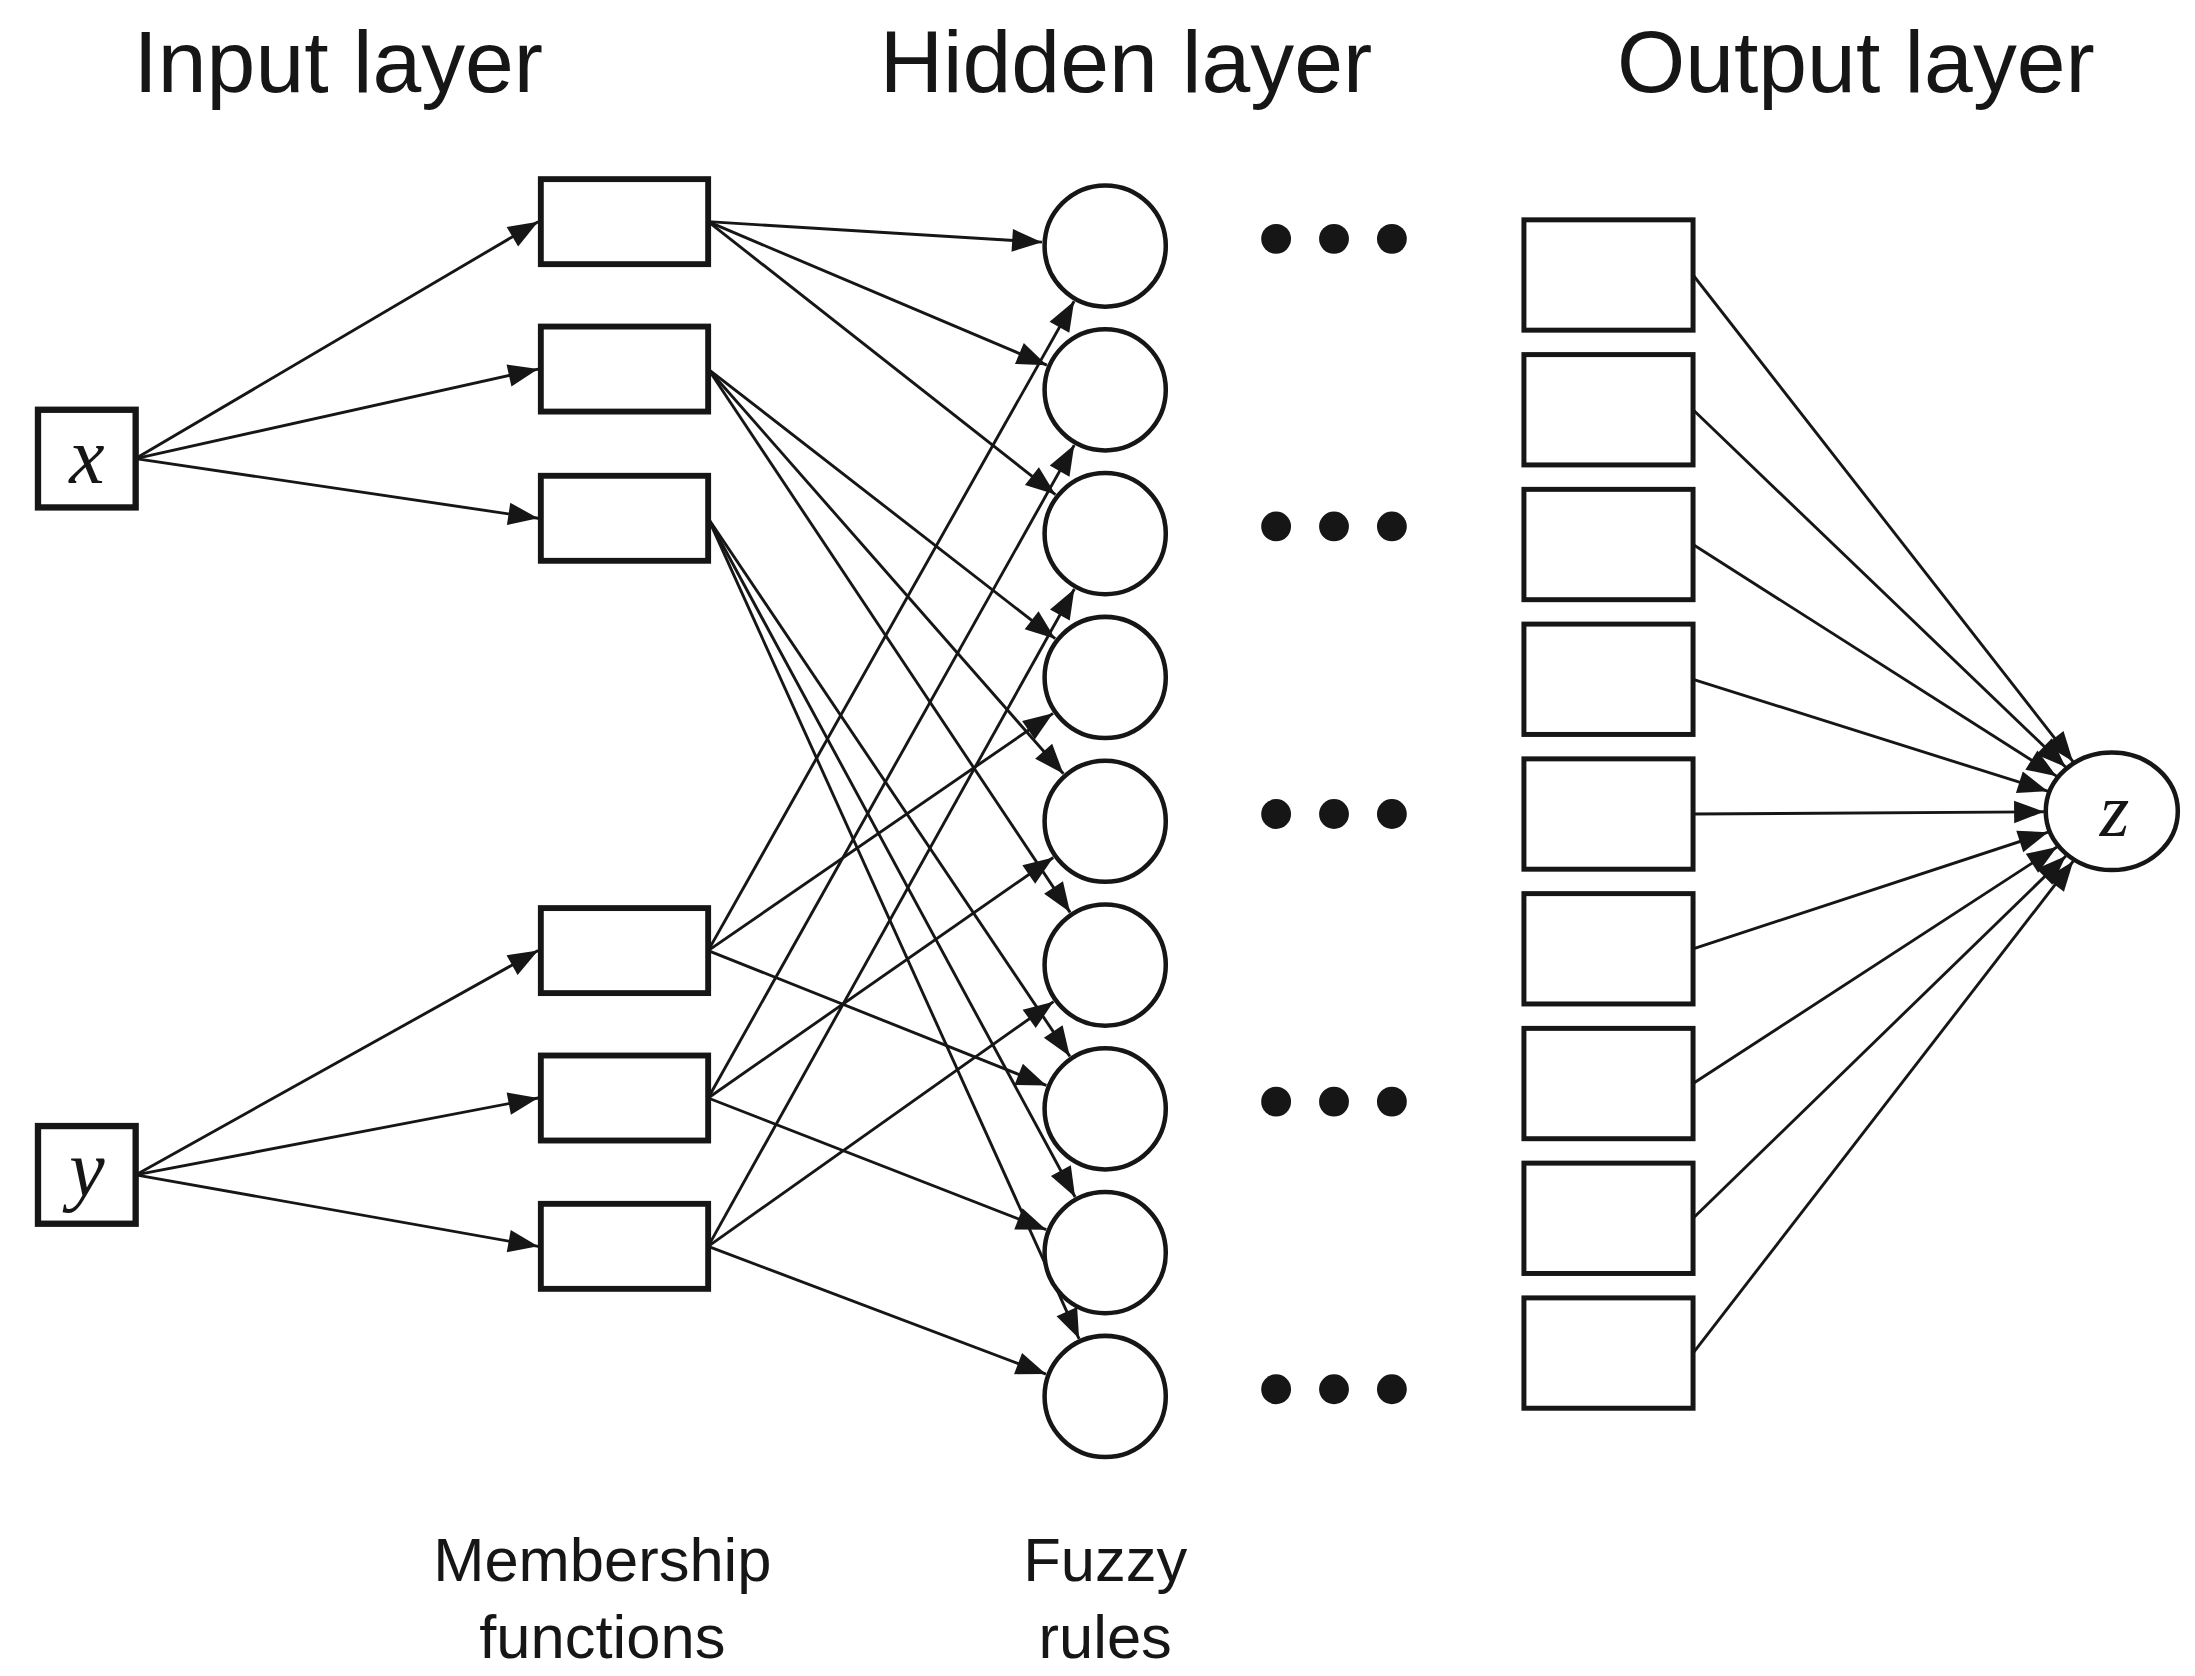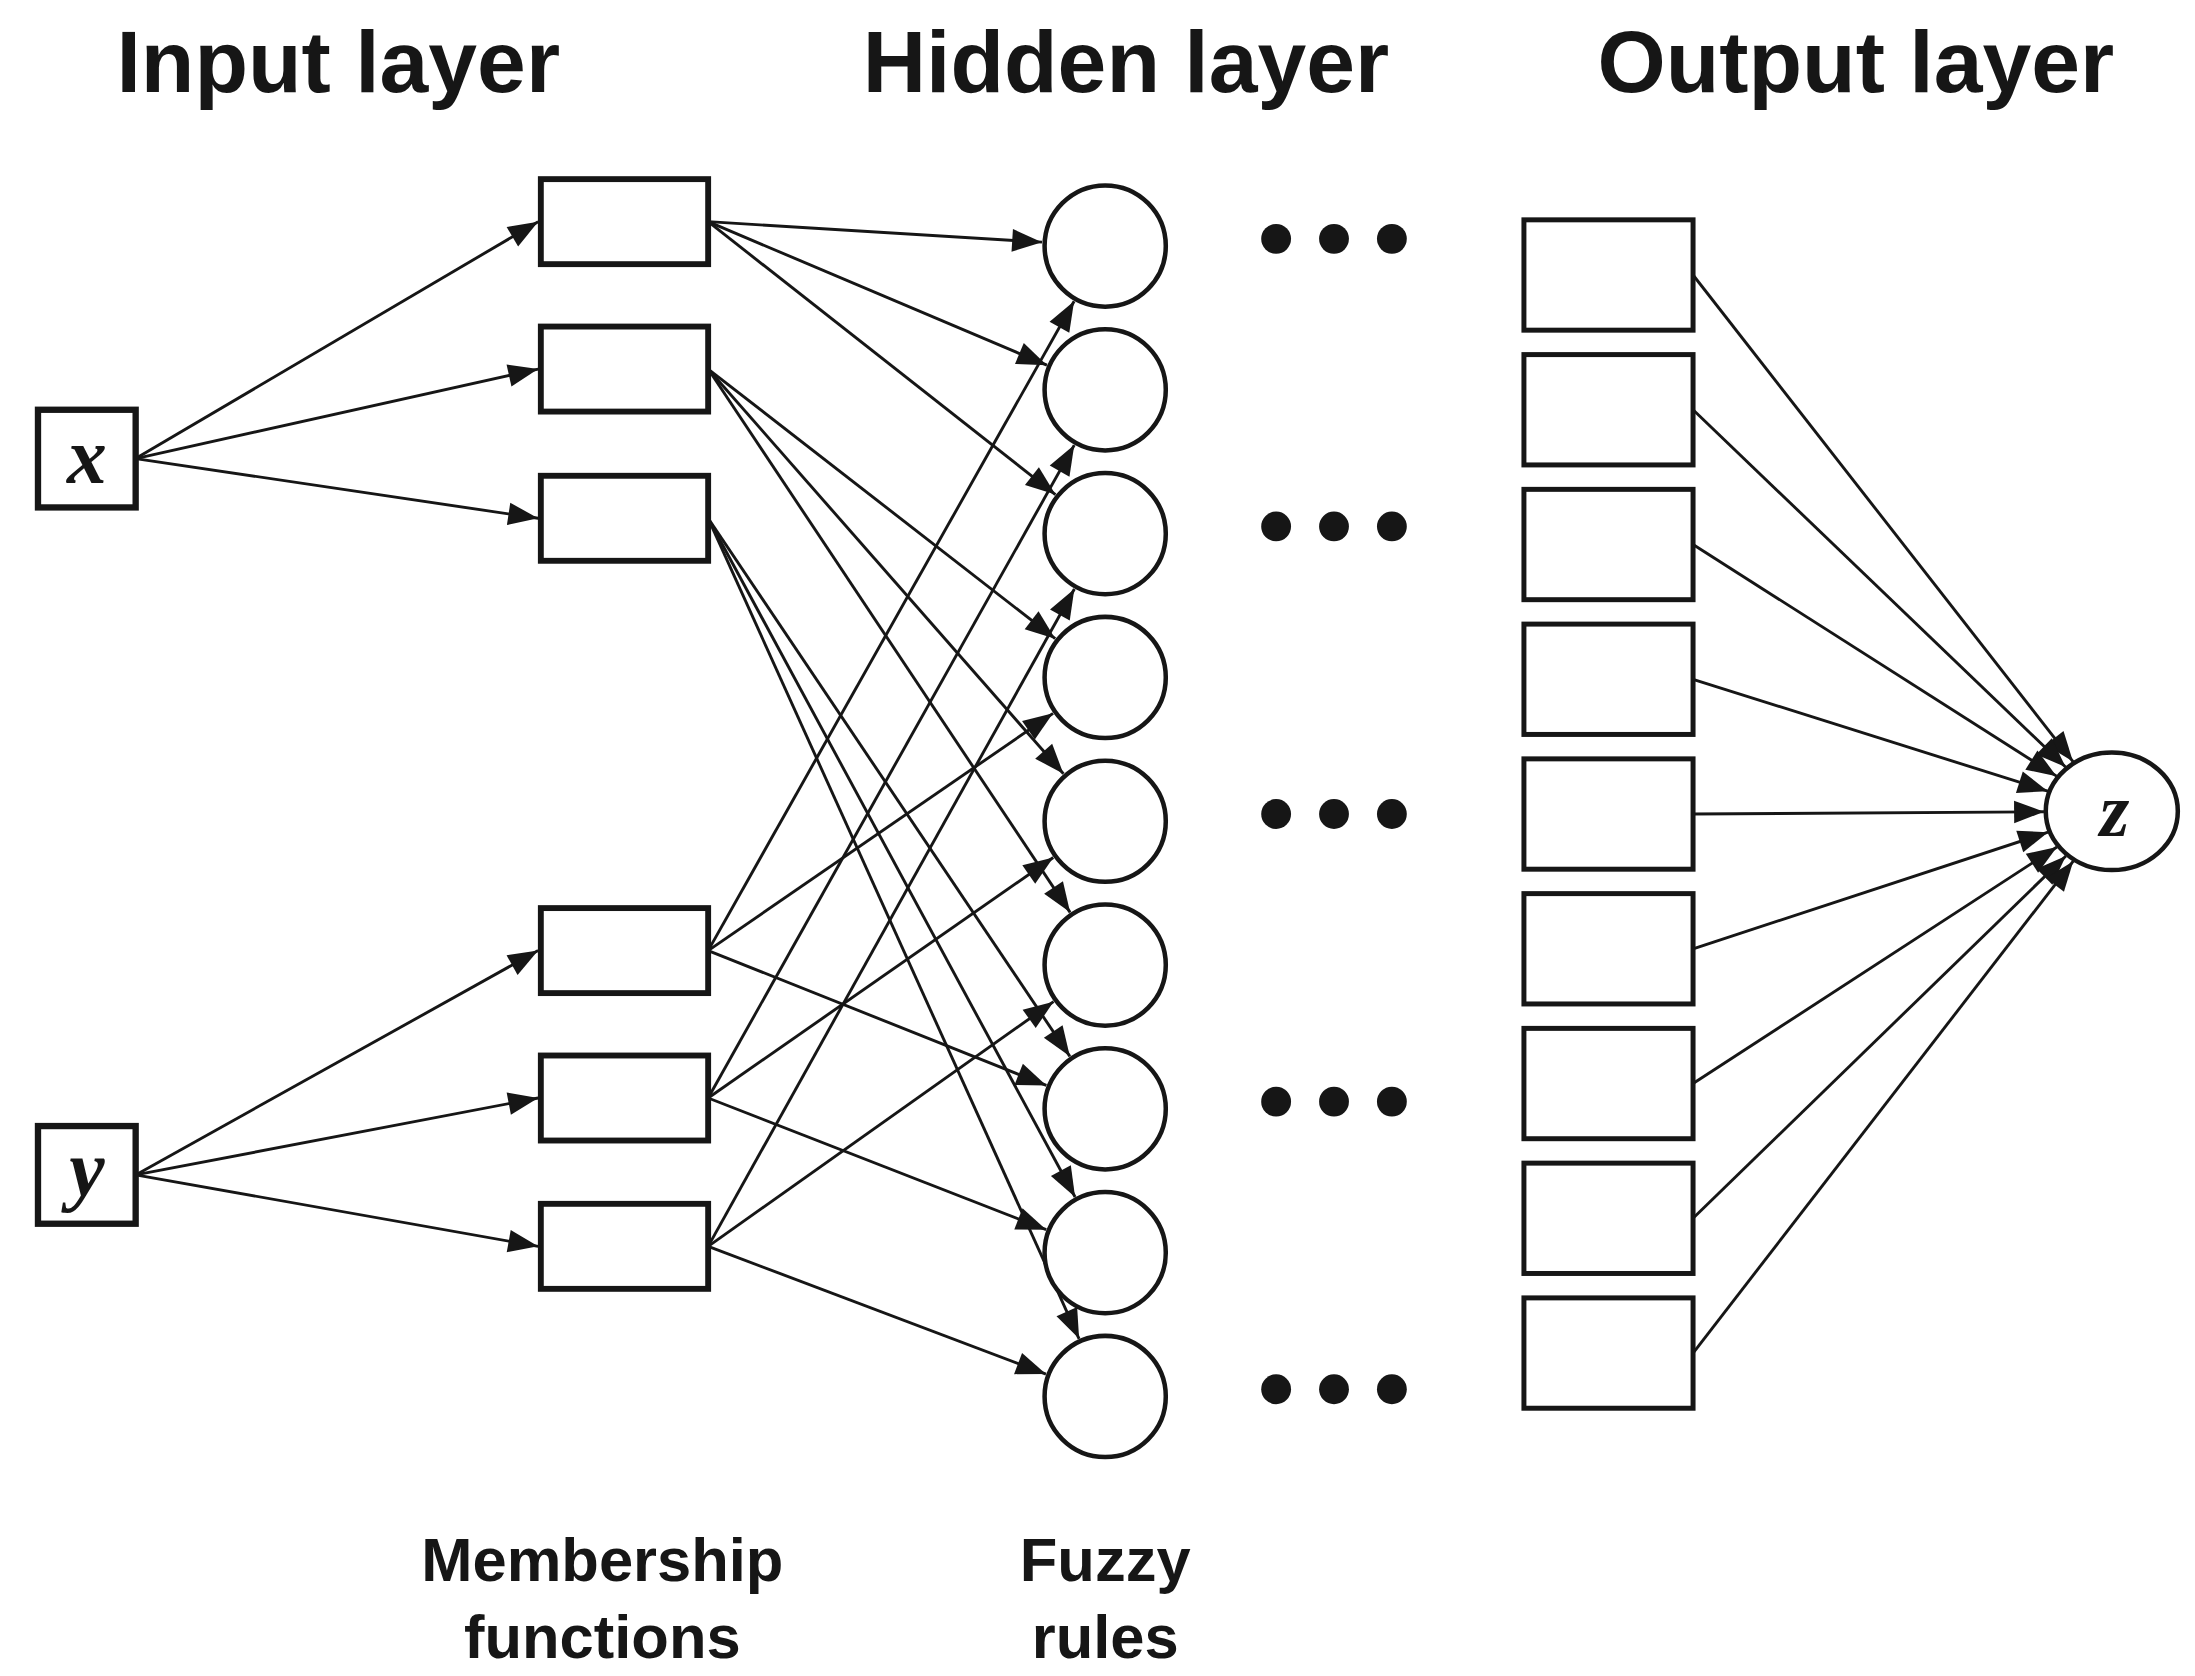--- a/index.html
+++ b/index.html
@@ -1,16 +1,16 @@
 <!DOCTYPE html>
 <html style="font-size:14.5px"><head>
 <meta charset="utf-8">
 <style>
   html, body { margin: 0; padding: 0; background: #ffffff; }
-  .stage { width: 1773px; height: 1676px; position: relative; background: #ffffff; font-weight: bold; }
+  .stage { width: 1773px; height: 1676px; position: relative; background: #ffffff; }
   svg { display: block; width: 2195px; height: 1676px; }
   text { fill: #161616; }
   .header {
     font-family: "Liberation Sans", sans-serif;
     font-size: 97px;
     text-anchor: middle;
   }
   .caption {
     font-family: "Liberation Sans", sans-serif;
     font-size: 68px;

